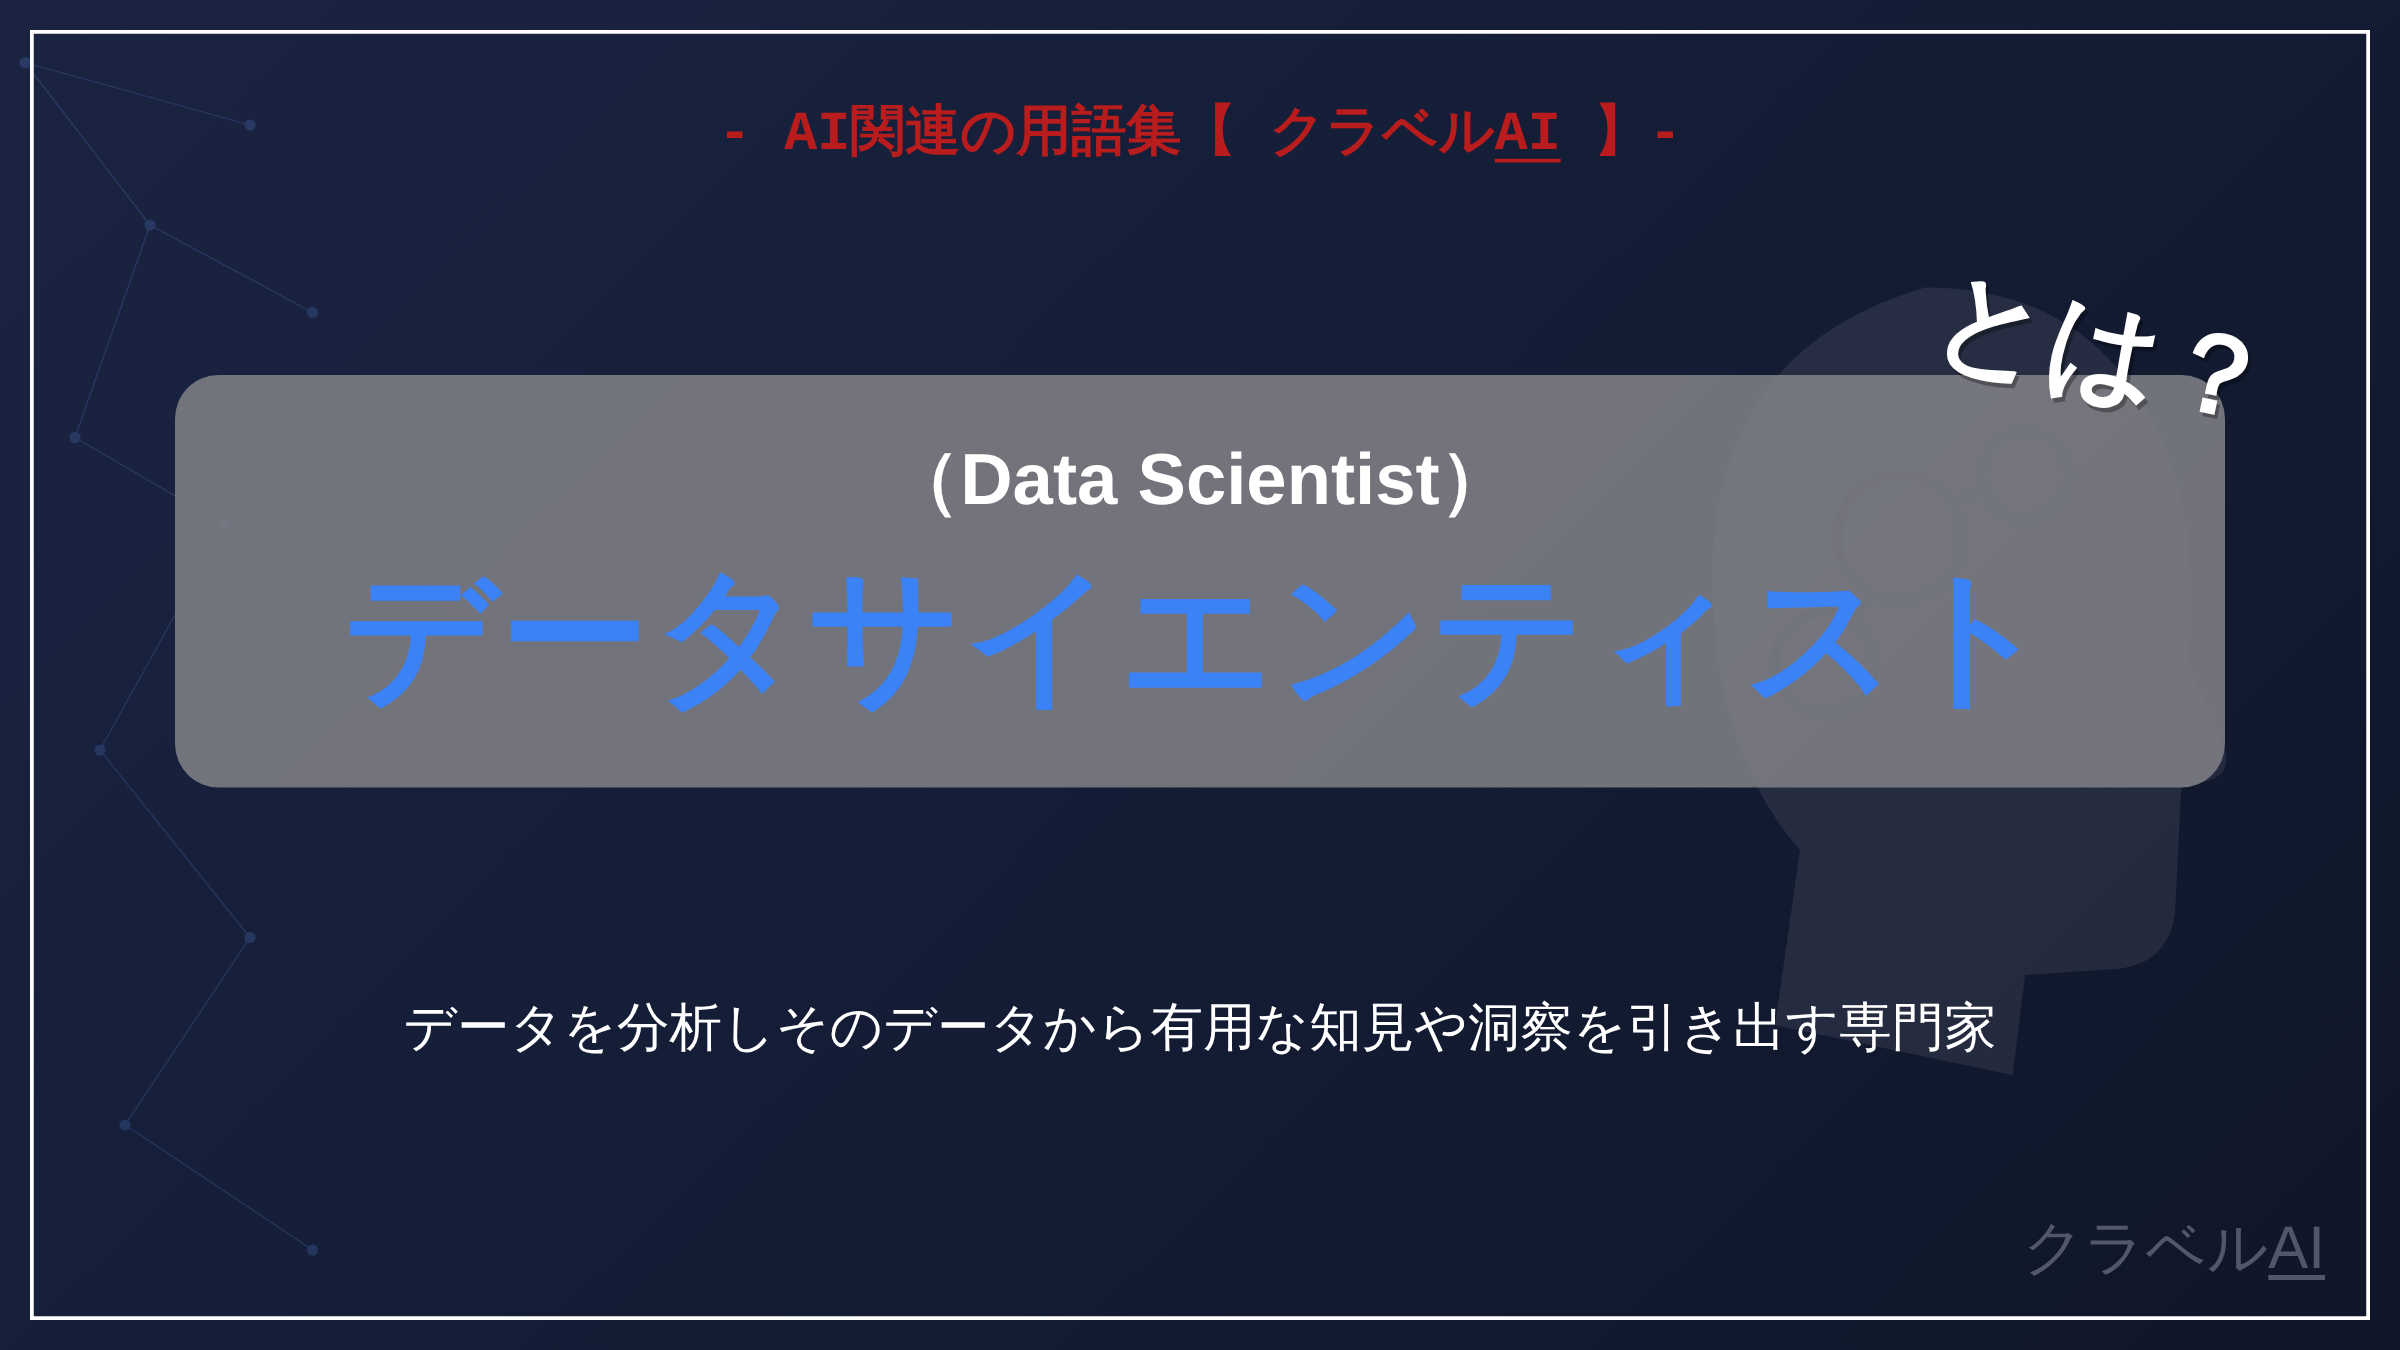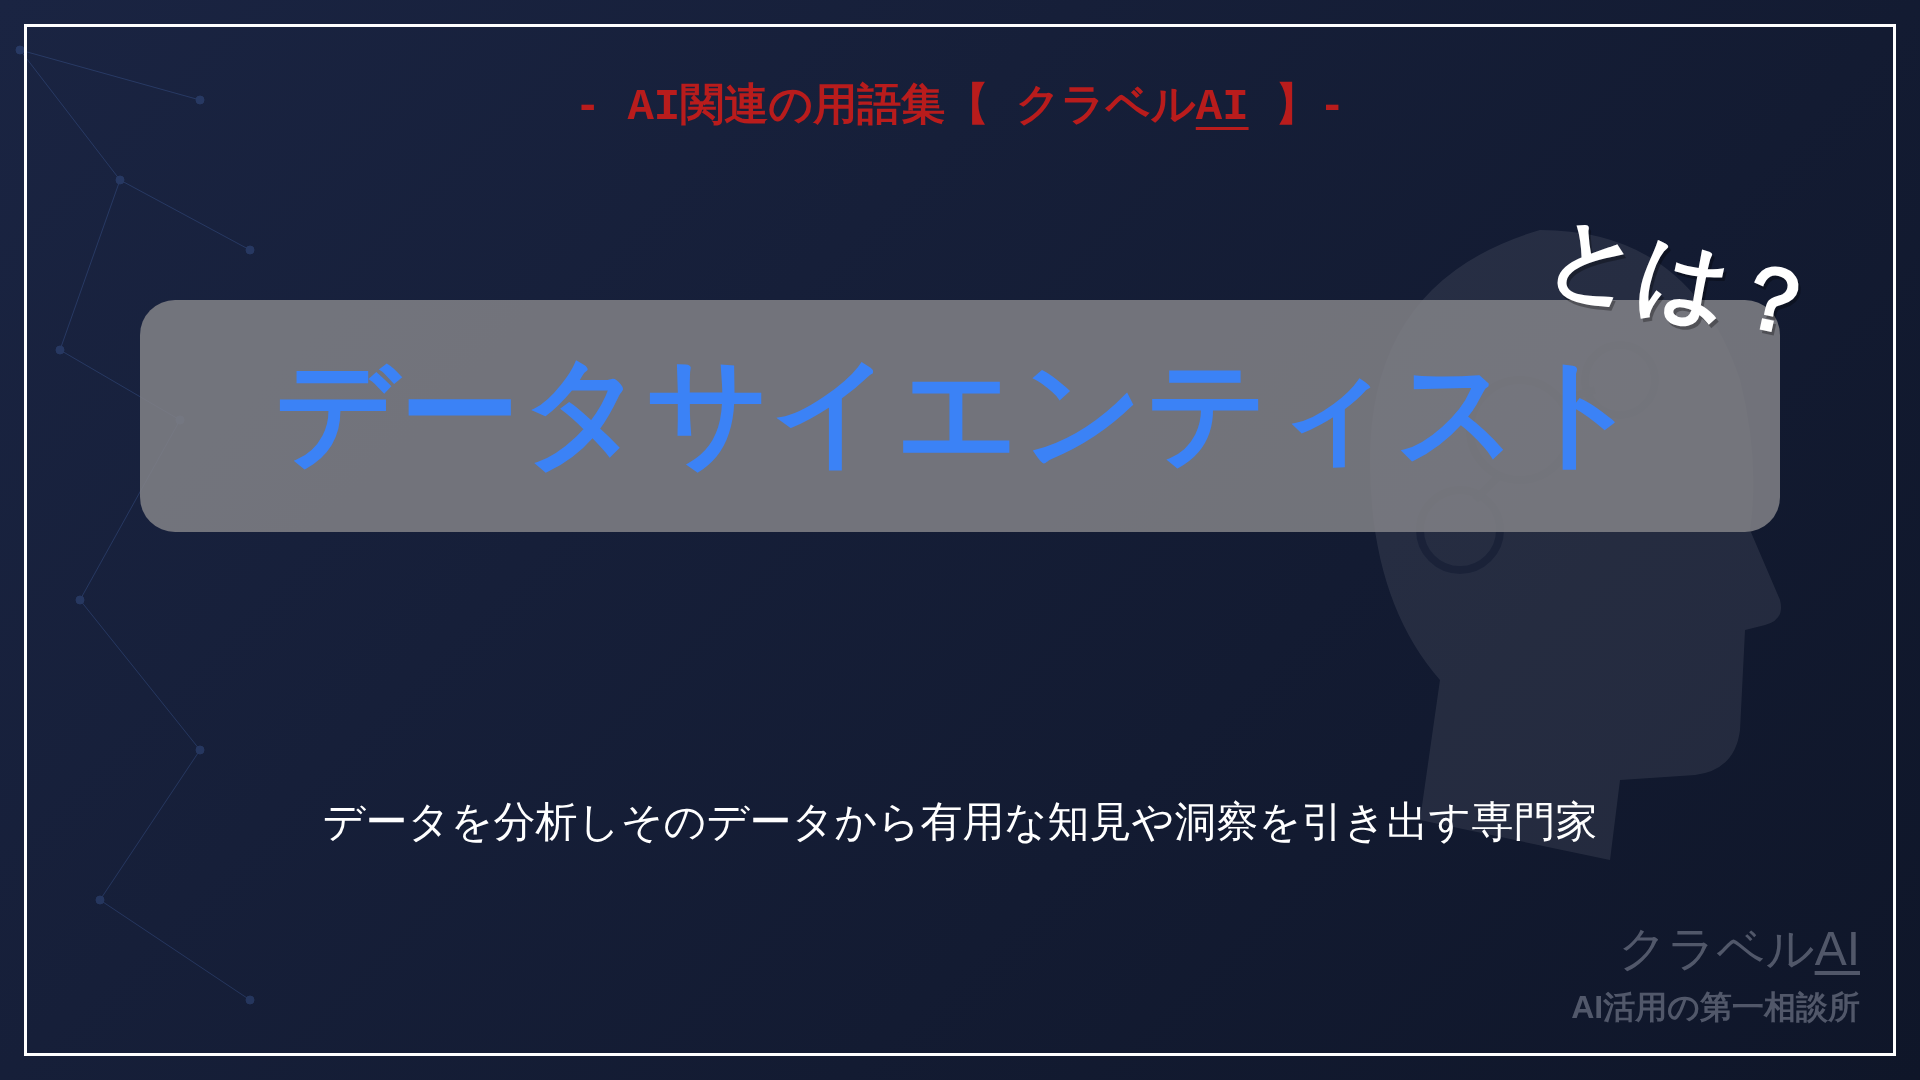--- a/index.html
+++ b/index.html
@@ -161,23 +161,23 @@
 
 <div class="outer-frame"></div>
 
 <div class="header-text">
   <span>- AI関連の用語集【 クラベル</span><span class="ai-underline">AI</span><span> 】-</span>
 </div>
 
 <div class="toha-text">とは？</div>
 
 <div class="main-box">
+  <div class="english-term">（Data Scientist）</div>
   <div class="japanese-term">データサイエンティスト</div>
 </div>
 
 <div class="description">データを分析しそのデータから有用な知見や洞察を引き出す専門家</div>
 
 <div class="brand-footer">
   <div class="brand-name">
     <span>クラベル</span><span class="brand-ai">AI</span>
   </div>
-  <div class="brand-tagline">AI活用の第一相談所</div>
 </div>
 
 </body></html>

